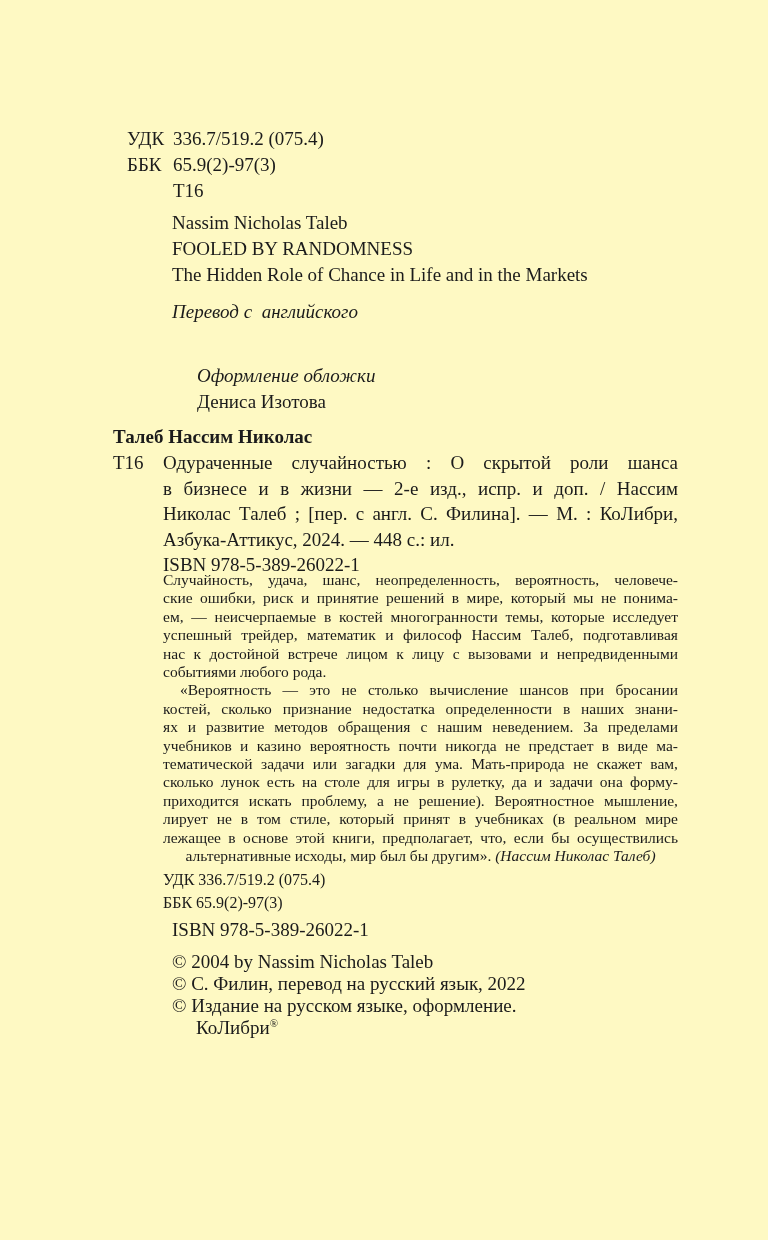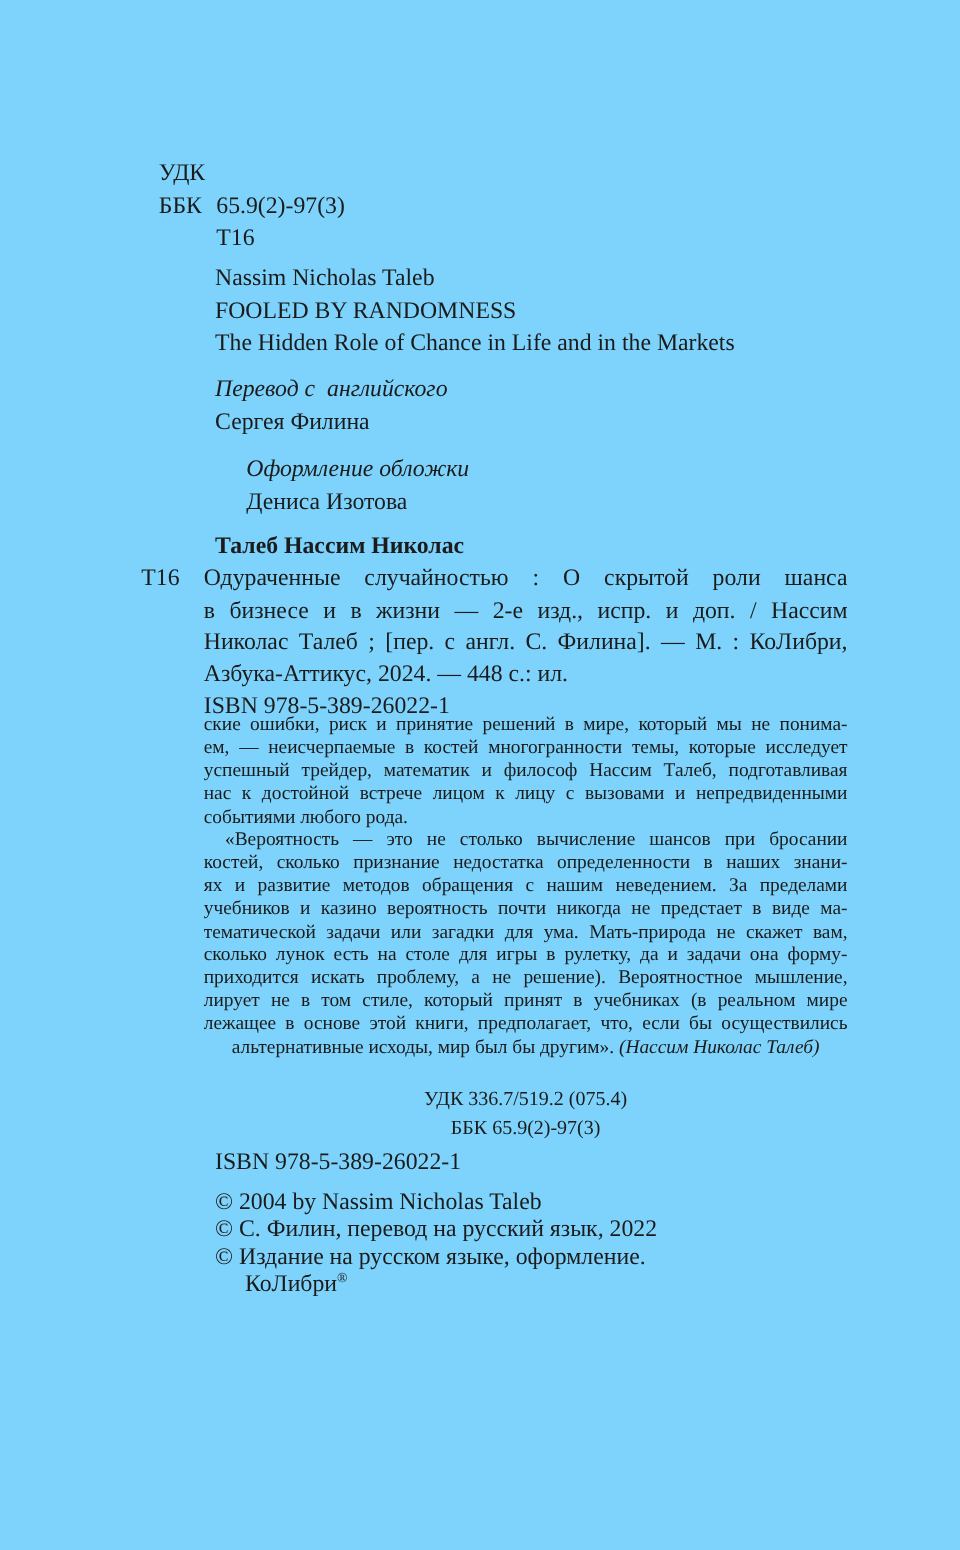--- a/index.html
+++ b/index.html
@@ -2,87 +2,87 @@
 <html><head>
 <meta charset="utf-8">
 <style>
   html, body { margin: 0; padding: 0; }
   body {
     width: 768px; height: 1240px;
     background: #ffffff;
     font-family: "Liberation Serif", "DejaVu Serif", serif;
     color: #1b1b1b;
   }
-  .page { position: relative; width: 768px; height: 1240px; background: #7dd3fc; overflow: hidden; }
+  .page { position: relative; width: 768px; height: 1240px; background: #fef9c3; overflow: hidden; }
 
   .block { position: absolute; font-size: 19px; line-height: 26px; }
 
   
   .codes { left: 127px; top: 126px; }
   .codes .row { display: flex; }
   .codes .lbl { width: 46px; }
 
   .orig { left: 172px; top: 210px; }
 
   .credit1 { left: 172px; top: 299px; }
   .credit2 { left: 172px; top: 363px; margin-left: 25px; }
   .credit .role { font-style: italic; white-space: pre-wrap; }
 
   .catalog { left: 113px; top: 424px; width: 565px; }
-  .catalog .author { font-weight: bold; margin-left: 59px; }
+  .catalog .author { font-weight: bold; }
   .catalog .entry { display: flex; align-items: flex-start; }
   .catalog .code { width: 50px; flex: 0 0 50px; }
   .catalog .desc { width: 515px; line-height: 25.5px; }
   .catalog .isbn { margin-left: 50px; line-height: 25.5px; }
 
   .jlines > div { text-align: justify; text-align-last: justify; }
   .jlines > div:last-child { text-align-last: left; }
   .jlines.all-just > div:last-child { text-align-last: justify; }
   .indent-first > div:first-child { text-indent: 17px; }
 
   .annotation { left: 163px; top: 571px; width: 515px; font-size: 15.5px; line-height: 18.4px; }
   .annotation .lastline { text-align: center; }
   .annotation .attrib { font-style: italic; }
 
-  .footer-codes { left: 163px; top: 869px; width: 515px; font-size: 16px; line-height: 22.5px; text-align: center; }
+  .footer-codes { left: 163px; top: 869px; width: 515px; font-size: 16px; line-height: 22.5px; text-align: left; }
 
   .isbn-footer { left: 172px; top: 917px; }
 
   .copyright { left: 172px; top: 951px; line-height: 22px; }
   .copyright .indent { margin-left: 24px; }
   sup.reg { font-size: 11px; vertical-align: super; line-height: 0; }
 </style>
 </head>
 <body>
 
 <div class="page">
 
   <div class="block codes">
     <div class="row">
       <span class="lbl">УДК</span>
+      <span>336.7/519.2 (075.4)</span>
     </div>
     <div class="row">
       <span class="lbl">ББК</span>
       <span>65.9(2)-97(3)</span>
     </div>
     <div class="row">
       <span class="lbl"></span>
       <span>Т16</span>
     </div>
   </div>
 
   <div class="block orig">
     <div>Nassim Nicholas Taleb</div>
     <div>FOOLED BY RANDOMNESS</div>
     <div>The Hidden Role of Chance in Life and in the Markets</div>
   </div>
 
   <div class="block credit credit1">
     <div class="role">Перевод с  английского</div>
-    <div>Сергея Филина</div>
   </div>
 
   <div class="block credit credit2">
     <div class="role">Оформление обложки</div>
     <div>Дениса Изотова</div>
   </div>
 
   <div class="block catalog">
     <div class="author">Талеб Нассим Николас</div>
     <div class="entry">
@@ -92,20 +92,21 @@
           <div>в бизнесе и в жизни — 2-е изд., испр. и доп. / Нассим</div>
           <div>Николас Талеб ; [пер. с англ. С. Филина]. — М. : КоЛибри,</div>
           <div>Азбука-Аттикус, 2024. — 448 с.: ил.</div>
         </div>
     </div>
     <div class="isbn">ISBN 978-5-389-26022-1</div>
   </div>
 
   <div class="block annotation">
     <div class="jlines">
+        <div>Случайность, удача, шанс, неопределенность, вероятность, человече-</div>
         <div>ские ошибки, риск и принятие решений в мире, который мы не понима-</div>
         <div>ем, — неисчерпаемые в костей многогранности темы, которые исследует</div>
         <div>успешный трейдер, математик и философ Нассим Талеб, подготавливая</div>
         <div>нас к достойной встрече лицом к лицу с вызовами и непредвиденными</div>
         <div>событиями любого рода.</div>
       </div>
     <div class="jlines all-just indent-first">
         <div>«Вероятность — это не столько вычисление шансов при бросании</div>
         <div>костей, сколько признание недостатка определенности в наших знани-</div>
         <div>ях и развитие методов обращения с нашим неведением. За пределами</div>

